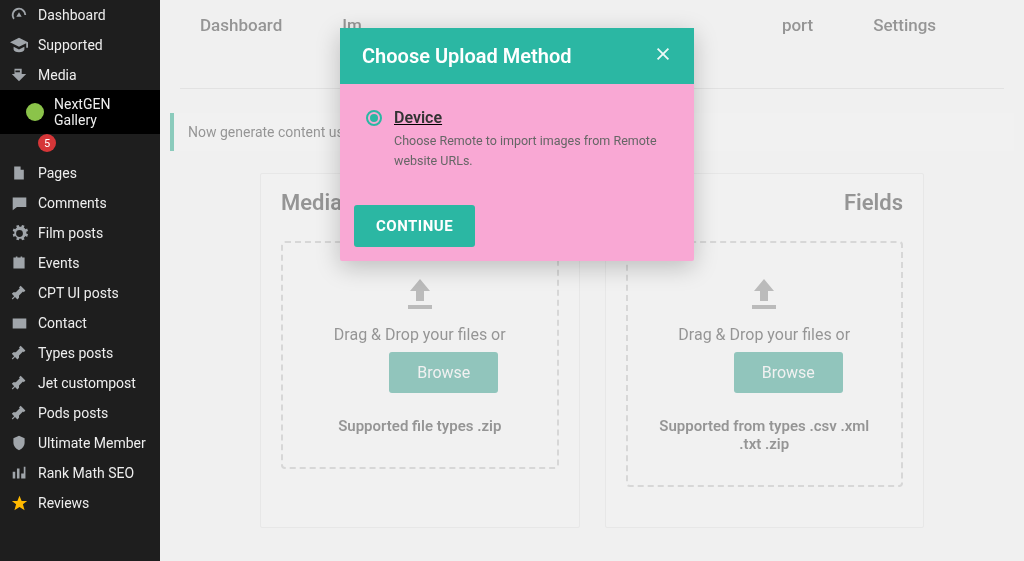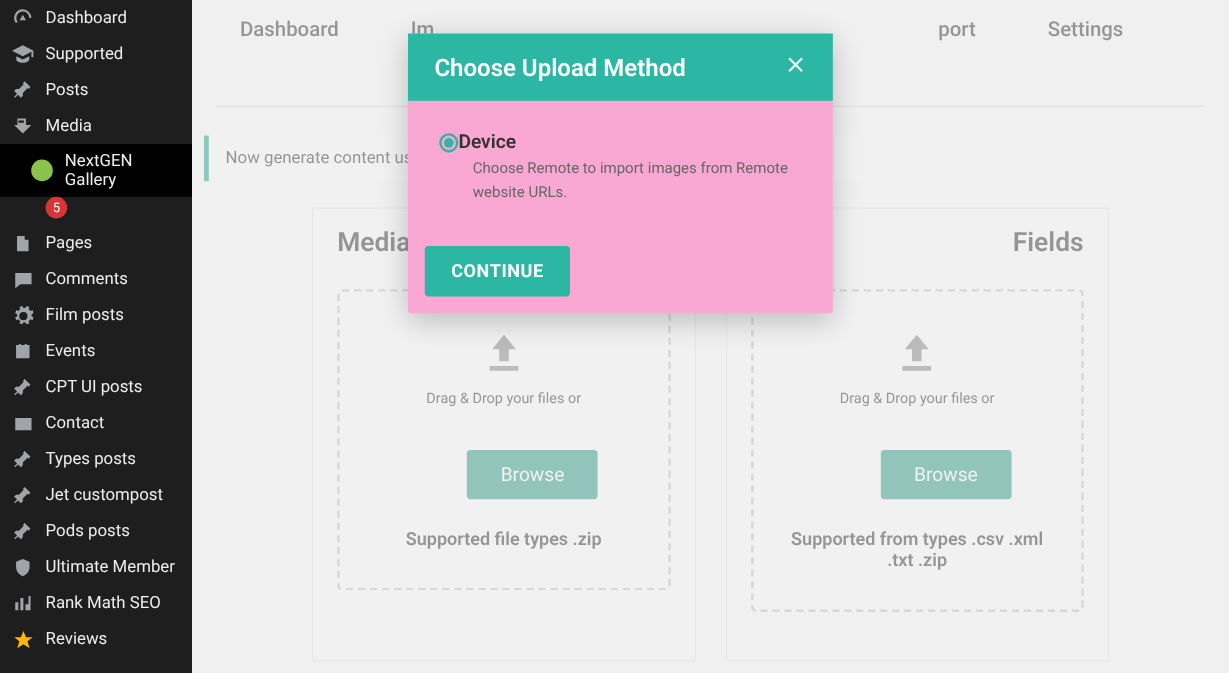--- a/index.html
+++ b/index.html
@@ -14,30 +14,30 @@
     .content { position:absolute; left:160px; top:0; right:0; height:561px; background:#fdfdfd; overflow:hidden; }
     .tabs { display:flex; gap:60px; padding:15px 40px 18px 40px; font-size:17px; color:#333; font-weight:500; }
     .header-links { position:absolute; right:20px; top:95px; display:flex; gap:18px; font-size:15px; color:#1dab8b; font-weight:600; }
     .notice { margin:60px 10px 22px 10px; background:#fff; border-left:4px solid #1dab8b; padding:11px 14px; font-size:14px; color:#333; }
     .divider { border:none; border-top:1px solid #ddd; margin:0 10px 0 10px; position:absolute; top:88px; left:10px; right:10px; }
     .cards { display:flex; gap:25px; padding:0 100px; margin-top:20px; }
     .card { flex:1; background:#fff; border:1px solid #e8e8e8; border-radius:2px; padding:16px 20px 40px 20px; }
     .card-title { font-size:22px; font-weight:600; color:#333; margin-bottom:26px; }
     .dropzone { border:2px dashed #c5c5c5; border-radius:4px; padding:30px 20px 32px 20px; text-align:center; }
     .dz-icon { width:40px; height:40px; margin:0 auto 12px; color:#888; }
-    .dz-text { font-size:12px; color:#333; margin-bottom:36px; }
+    .dz-text { font-size:16px; color:#333; margin-bottom:8px; }
     .browse-btn { background:#2a9d8a; color:#fff; border:none; padding:11px 28px; font-size:16px; border-radius:3px; cursor:pointer; margin-bottom:24px;margin-left:48px; }
     .supported { font-size:15px; font-weight:600; color:#333; }
     .overlay { position:absolute; inset:0; background:rgba(230,230,230,0.55); }
     .modal { position:absolute; left:340px; top:0; width:354px; background:#f9a8d4; box-shadow:0 6px 24px rgba(0,0,0,0.22); border-radius:2px;margin-top:28px; }
     .modal-header { background:#2bb7a3; color:#fff; padding:16px 22px; display:flex; align-items:center; justify-content:space-between; }
     .modal-title { font-size:20px; font-weight:600; }
     .close-x { font-size:20px; color:#fff; cursor:pointer; opacity:0.92; }
     .modal-body { padding:24px 26px 6px 26px; }
-    .radio-row { display:flex; align-items:center; margin-bottom:4px; }
+    .radio-row { display:flex; align-items:flex-start; gap:12px; margin-bottom:4px;text-decoration:underline; }
     .radio-outer { width:16px; height:16px; border:2px solid #2bb7a3; border-radius:50%; margin-top:2px; display:flex; align-items:center; justify-content:center; flex-shrink:0; }
     .radio-outer.unchecked { border-color:#aaa; }
     .radio-inner { width:8px; height:8px; background:#2bb7a3; border-radius:50%; }
     .radio-label { font-size:16px; font-weight:600; color:#333; }
     .radio-desc { font-size:12.5px; color:#666; line-height:1.6; padding-left:28px; margin-bottom:18px; }
     .modal-footer { padding:10px 14px 14px; display:flex; }
     .continue-btn { background:#2bb7a3; color:#fff; border:none; padding:12px 22px; font-size:15px; font-weight:700; letter-spacing:0.5px; border-radius:3px; cursor:pointer; }
   </style>
 </head>
 <body>
@@ -51,28 +51,20 @@
       </span>
     <span>Dashboard</span>
   </div>
   <div class="menu-item">
     <span class="mi-icon">
         <svg viewBox="0 0 20 20" width="18" height="18" fill="currentColor">
           <path d="M10 2L0 7l10 5 8-4v5h2V7L10 2zM4 12v3c0 1.7 2.7 3 6 3s6-1.3 6-3v-3l-6 3-6-3z"></path>
         </svg>
       </span>
     <span>Supported</span>
-  </div>
-  <div class="menu-item">
-    <span class="mi-icon">
-        <svg viewBox="0 0 20 20" width="16" height="16" fill="currentColor">
-          <path d="M13 2l5 5-2 2-1-1-5 5v3l-2 2-3-3-3 3-1-1 3-3-3-3 2-2h3l5-5-1-1 2-2z"></path>
-        </svg>
-      </span>
-    <span>Posts</span>
   </div>
   <div class="menu-item">
     <span class="mi-icon">
         <svg viewBox="0 0 20 20" width="18" height="18" fill="currentColor">
           <path d="M13 9V3H5v6H2l8 8 8-8h-5zM6 5h5v2H6V5z"></path>
         </svg>
       </span>
     <span>Media</span>
   </div>
   <div class="menu-item active">

